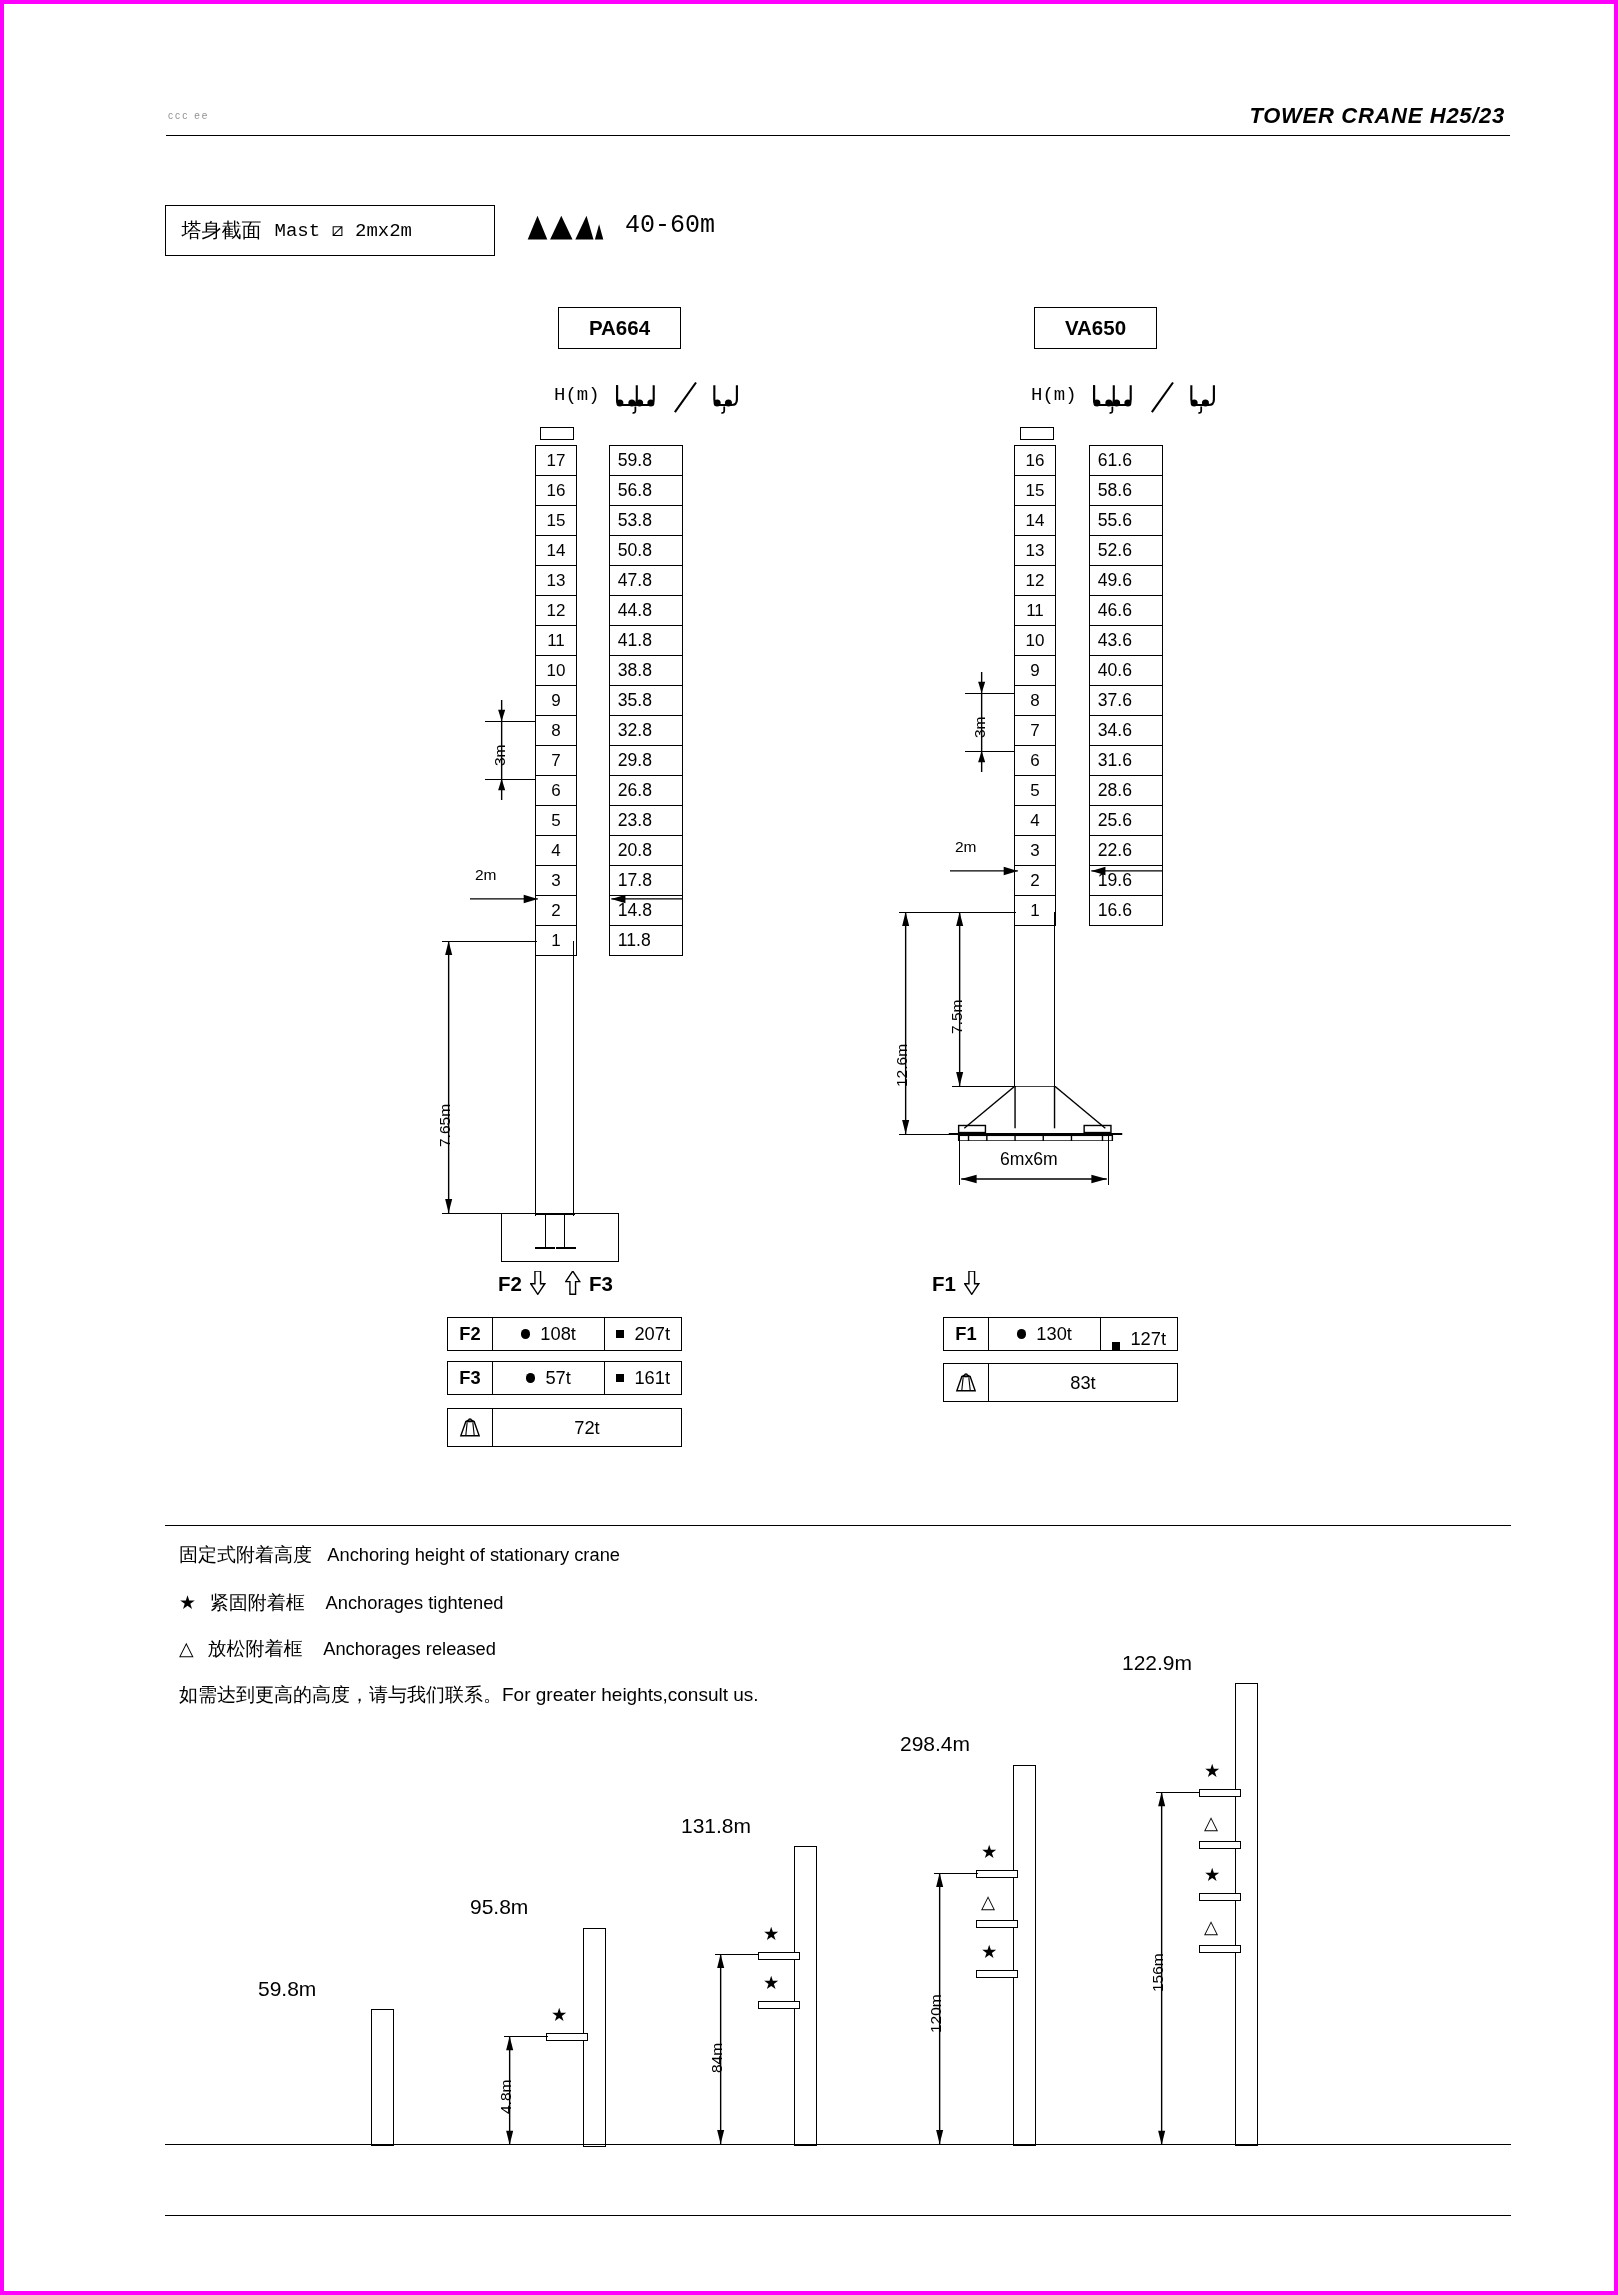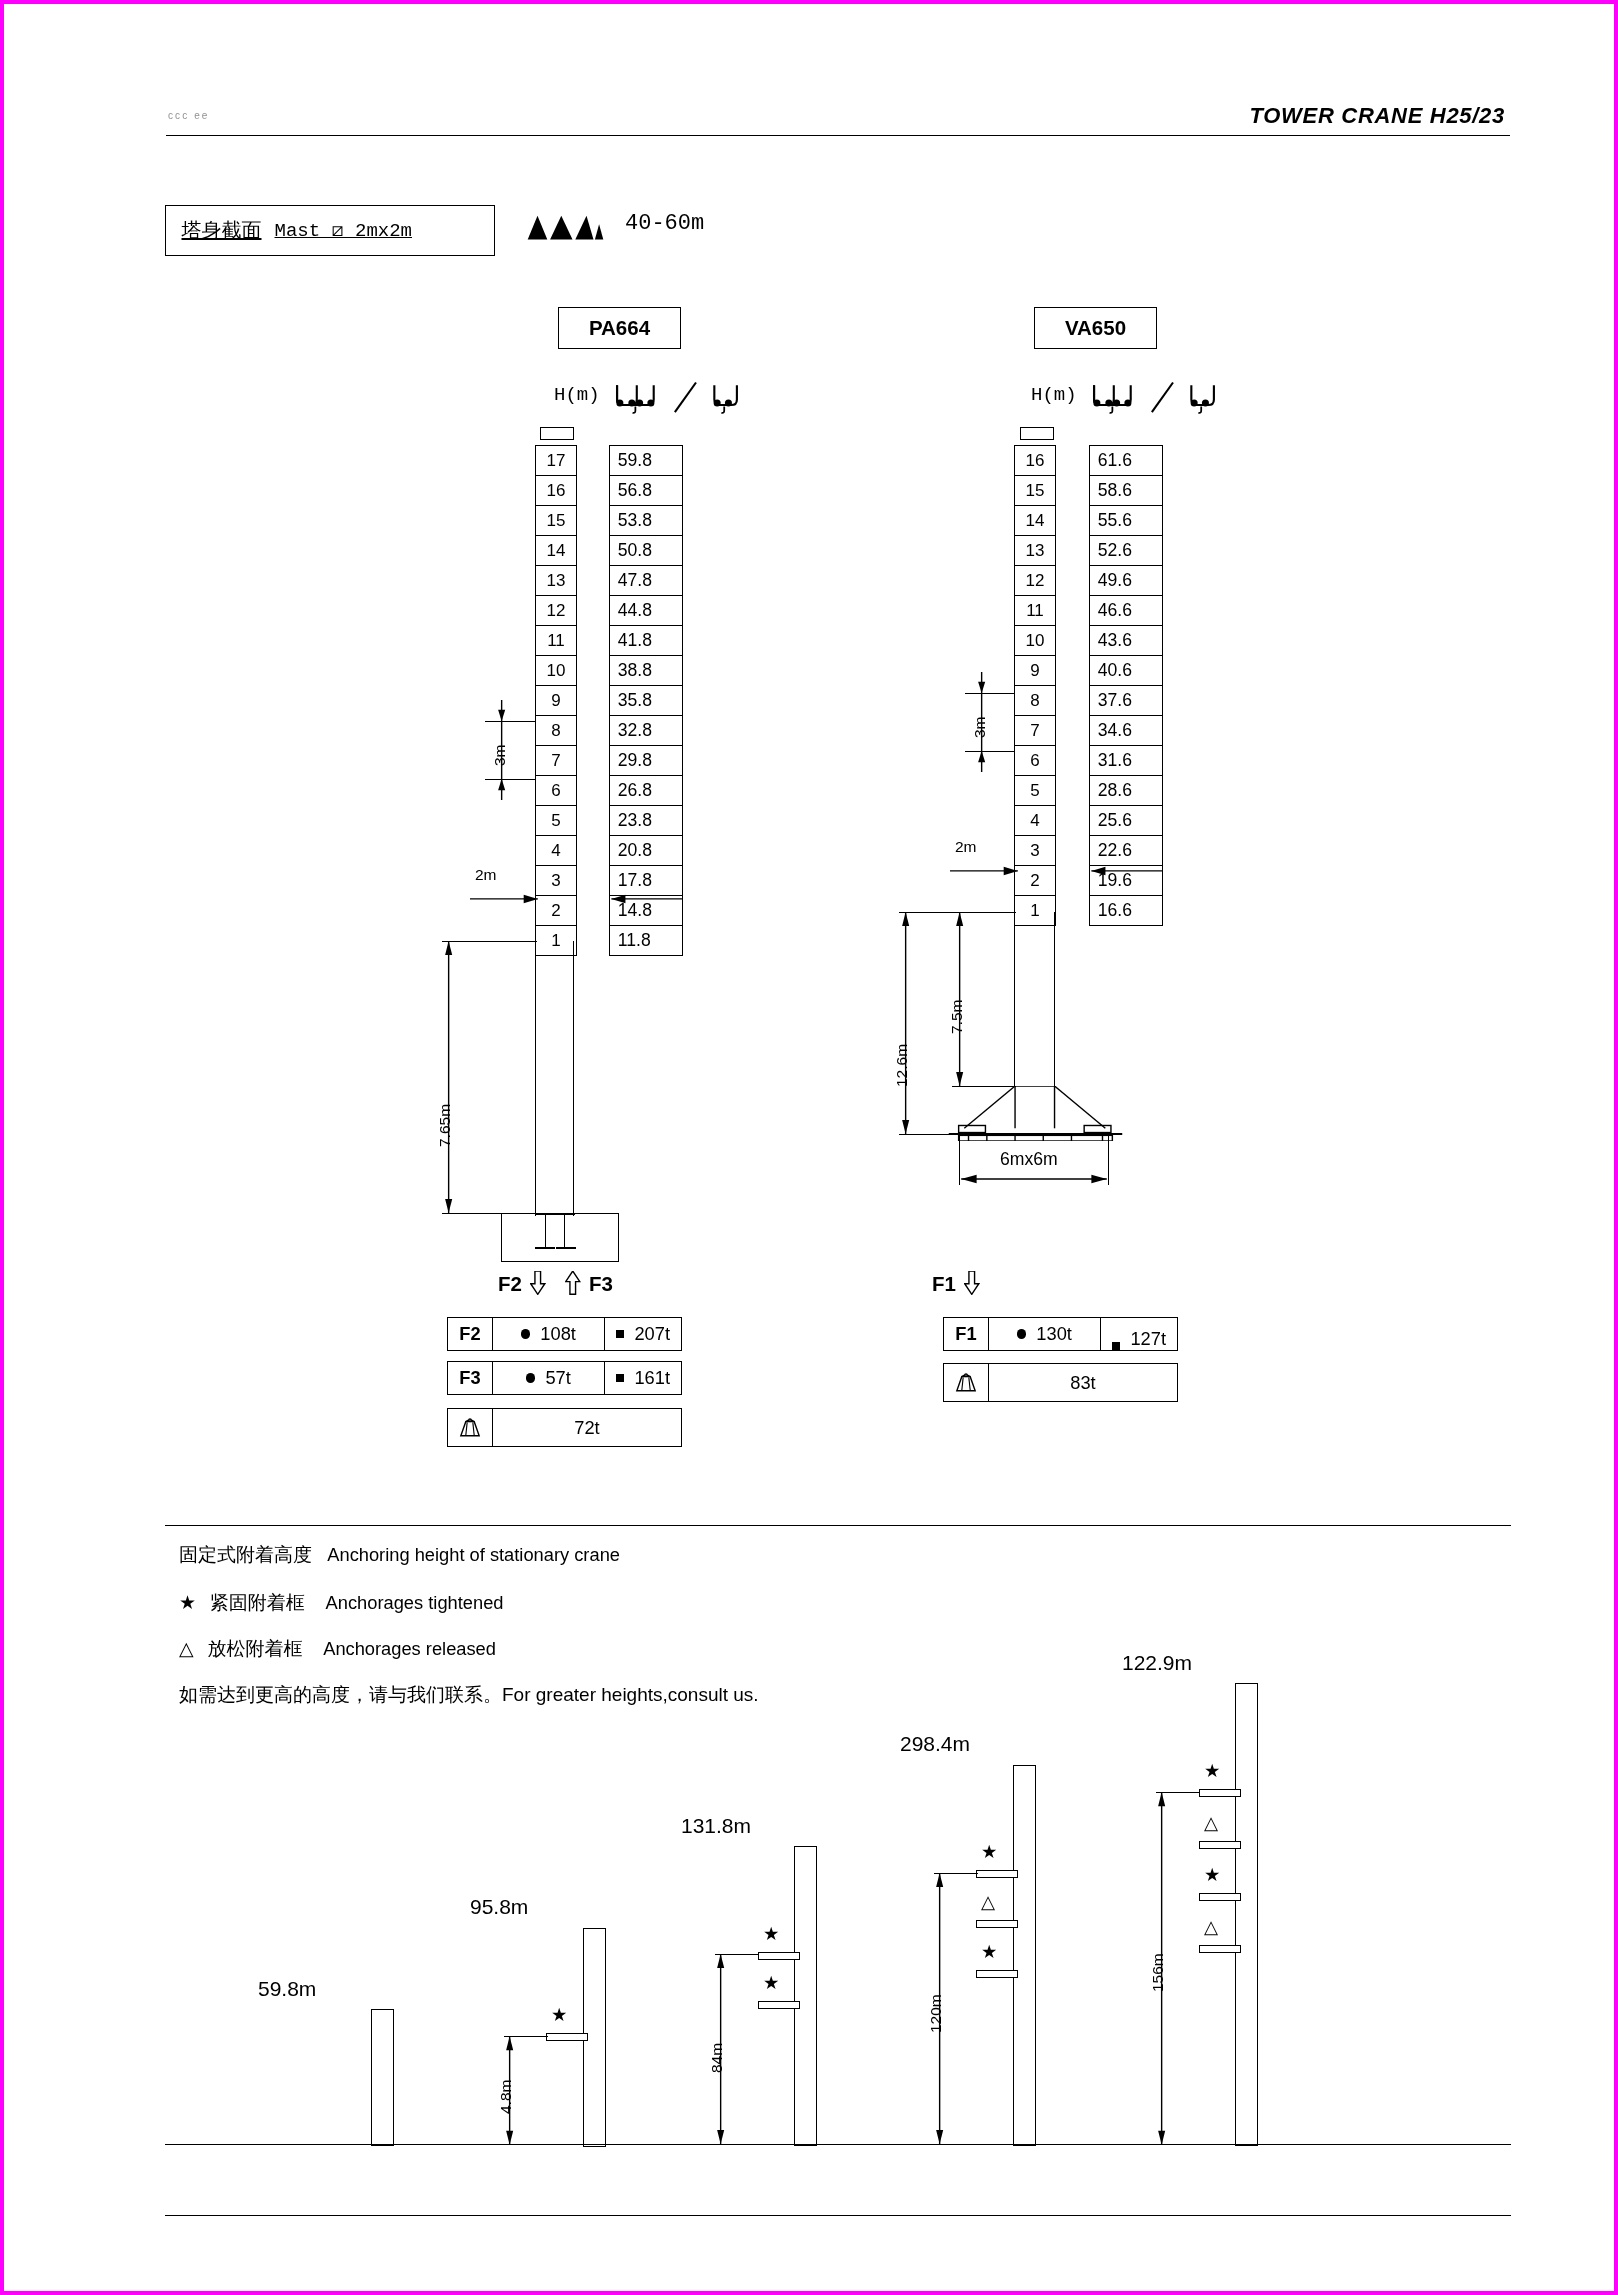--- a/index.html
+++ b/index.html
@@ -10,25 +10,25 @@
   .nb{white-space:nowrap;}
 
   
   #hdr-rule{left:162px;top:131px;width:1344px;height:0;border-top:1.4px solid #000;}
   #hdr-title{right:109px;top:99px;font-family:Liberation Sans, sans-serif;
              font-style:italic;font-weight:bold;font-size:22px;letter-spacing:0.7px;}
   #hdr-ghost{left:164px;top:106px;font-size:10px;color:#333;opacity:.55;letter-spacing:2.1px;}
 
   
   #mastbox{left:161px;top:201px;width:328px;height:49px;border:1.4px solid #000;
-           display:flex;align-items:center;text-decoration:underline;}
+           display:flex;align-items:center;}
   #mastbox .t1{margin-left:15.5px;font-size:20px;}
   #mastbox .t2{margin-left:13px;font-size:19px;font-family:"Liberation Mono",monospace;}
   #zigzag{left:522px;top:209px;}
-  #zz-label{left:621px;top:207px;font-size:22px;font-family:"Liberation Mono",monospace;}
+  #zz-label{left:621px;top:207px;font-size:25px;font-family:"Liberation Mono",monospace;}
 
   
   .modelbox{border:1.4px solid #000;height:40px;width:121px;display:flex;
             align-items:center;justify-content:center;font-size:20.5px;font-weight:bold;
             font-family:"Liberation Sans",sans-serif;}
   #mb-pa{left:554px;top:303px;}
   #mb-va{left:1030px;top:303px;}
 
   
   .hhead{font-size:19px;font-family:"Liberation Mono",monospace;}

